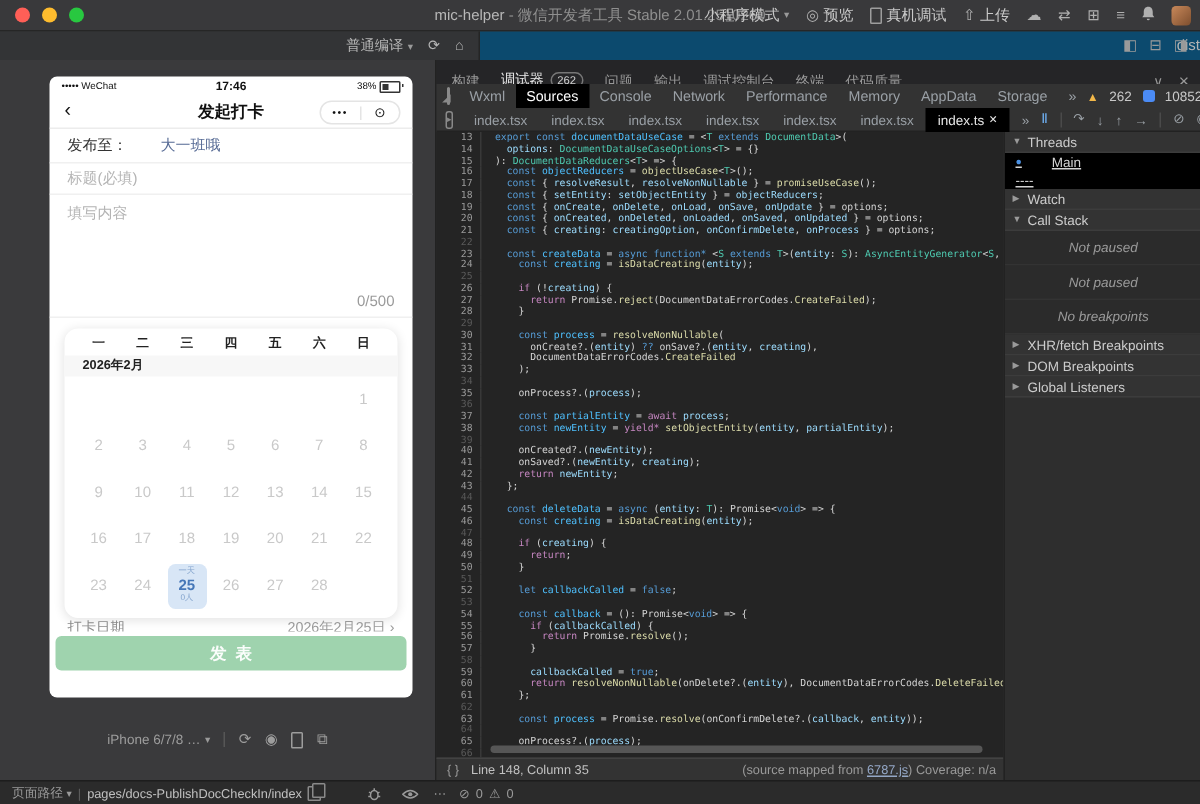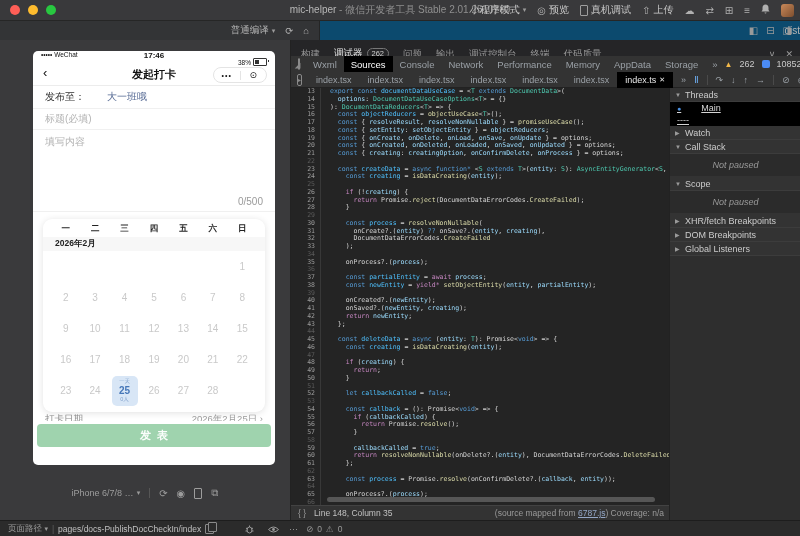--- a/index.html
+++ b/index.html
@@ -21,21 +21,21 @@
 
   
   .toolbar2{left:0;top:21px;width:800px;height:19px;display:flex;}
   .tb2-left{width:320px;height:100%;background:#333436;border-right:1px solid #252525;display:flex;align-items:center;justify-content:flex-end;gap:10px;padding-right:10px;box-sizing:border-box;font-size:9.5px;color:#b5b5b5;}
   .tb2-right{flex:1;height:100%;background:#0c4a6e;position:relative;display:flex;align-items:center;justify-content:flex-end;font-size:10px;color:#b5b5b5;}
   .tb2-panels{position:absolute;right:8px;display:flex;gap:8px;color:#9a9a9a;font-size:10px;}
 
   
   .simulator{left:0;top:40px;width:290px;height:480px;background:#3a3a3c;}
   .phone{position:absolute;left:33px;top:11px;width:242px;height:414px;background:#ffffff;border-radius:5px;overflow:hidden;font-family:"Liberation Sans","DejaVu Sans",sans-serif;}
-  .pstatus{height:13px;display:flex;padding:0 8px;font-size:6.5px;color:#111;position:relative;flex-direction:column;}
+  .pstatus{height:13px;display:flex;align-items:center;padding:0 8px;font-size:6.5px;color:#111;position:relative;}
   .pstatus .mid{position:absolute;left:0;right:0;text-align:center;font-size:8px;font-weight:bold;}
   .pstatus .right{margin-left:auto;display:flex;align-items:center;gap:2px;}
   .batt{width:12px;height:6px;border:1px solid #333;border-radius:1px;position:relative;}
   .batt:after{content:"";position:absolute;left:1px;top:1px;bottom:1px;width:4px;background:#333;}
   .batt:before{content:"";position:absolute;right:-3px;top:1px;width:1px;height:2px;background:#333;}
   .pnav{height:21px;border-bottom:1px solid #ececec;position:relative;display:flex;align-items:center;}
   .pnav .back{position:absolute;left:10px;font-size:13px;color:#111;font-weight:300;top:1px;}
   .pnav .ttl{width:100%;text-align:center;font-size:11px;font-weight:bold;color:#111;}
   .capsule{position:absolute;right:8px;top:3px;width:52px;height:14px;border:1px solid #e4e4e4;border-radius:8px;display:flex;align-items:center;background:#fff;}
   .capsule .dots{flex:1;text-align:center;font-size:7px;color:#111;letter-spacing:1px;}
@@ -438,25 +438,22 @@
         </div>
         <div class="sec-h">
           <span class="tri">▶</span>
           <span>Watch</span>
         </div>
         <div class="sec-h">
           <span class="tri">▼</span>
           <span>Call Stack</span>
         </div>
         <div class="sec-note">Not paused</div>
-        <div class="sec-h">
-          <span class="tri">▼</span>
-          <span>Scope</span>
-        </div>
         <div class="sec-note">Not paused</div>
+        <div class="sec-note">No breakpoints</div>
         <div class="sec-h">
           <span class="tri">▶</span>
           <span>XHR/fetch Breakpoints</span>
         </div>
         <div class="sec-h">
           <span class="tri">▶</span>
           <span>DOM Breakpoints</span>
         </div>
         <div class="sec-h">
           <span class="tri">▶</span>

